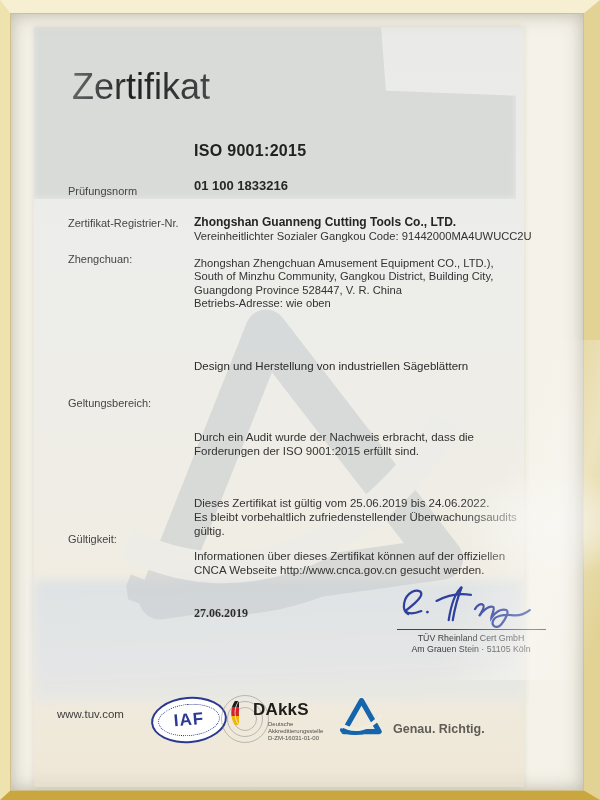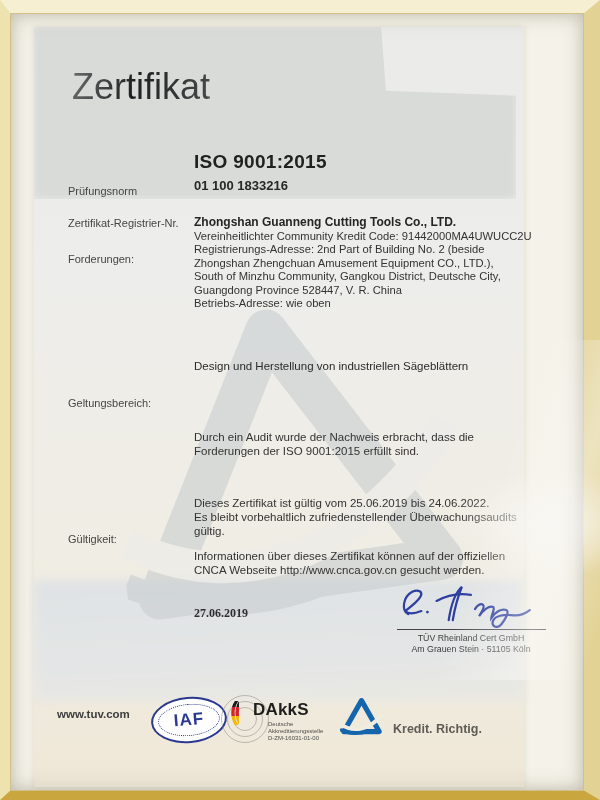--- a/index.html
+++ b/index.html
@@ -63,31 +63,31 @@
   
   .title{
     position:absolute;left:72px;top:66px;
     font-size:36px;font-weight:500;letter-spacing:0;
     color:#343436;
     background:linear-gradient(105deg,#6d6d6f 0%,#1f1f21 45%,#4a4a4c 100%);
     -webkit-background-clip:text;background-clip:text;-webkit-text-fill-color:transparent;
   }
   .lbl{position:absolute;left:68px;font-size:11px;color:#454545;white-space:nowrap;margin-top:36px;}
   .val{position:absolute;left:194px;color:#2a2a2a;white-space:nowrap;}
-  .norm-val{top:142px;font-size:19px;font-weight:700;letter-spacing:.3px;color:#212121;margin-top:9px;}
+  .norm-val{top:142px;font-size:16px;font-weight:700;letter-spacing:.3px;color:#212121;}
   .reg-val{top:178px;font-size:13px;font-weight:700;color:#272727;}
   .co-name{top:215px;font-size:12px;font-weight:700;color:#252525;}
   .body-line{font-size:11.2px;color:#333;}
   .scope-val{top:360px;font-size:11.5px;}
   .p-line{position:absolute;left:194px;font-size:11.5px;color:#333;white-space:nowrap;}
   .date{position:absolute;left:194px;top:606px;font-size:12px;font-weight:600;color:#2e2e2e;font-family:Liberation Serif, serif;}
   .sig-line{position:absolute;left:397px;top:629px;width:149px;height:1px;background:#44444a;}
   .issuer{position:absolute;left:390px;width:162px;text-align:center;font-size:8.8px;color:#3c3c3c;white-space:nowrap;}
   
-  .site{position:absolute;left:57px;top:708px;font-size:11.5px;font-weight:700;color:#3d3d3d;}
+  .site{position:absolute;left:57px;top:708px;font-size:11.5px;font-weight:400;color:#3d3d3d;}
   .iaf{position:absolute;left:151px;top:697px;width:76px;height:46px;transform:rotate(-5deg);}
   .iaf-outer{position:absolute;inset:0;border-radius:50%;background:#fff;border:2px solid #2b3990;box-sizing:border-box;}
   .iaf-inner{position:absolute;left:7px;top:7px;right:7px;bottom:7px;border-radius:50%;
     border:1.6px dotted #2b3990;background:#fff;display:flex;align-items:center;justify-content:center;box-sizing:border-box;}
   .iaf-inner span{font-size:17px;font-weight:800;color:#2b3990;letter-spacing:1px;}
   .dakks{position:absolute;left:230px;top:699px;width:120px;height:44px;}
   .dakks .ring{position:absolute;border:1px solid rgba(140,140,140,.55);border-radius:50%;}
   .dakks-paren{
     position:absolute;left:0;top:-2px;font-size:25px;font-weight:800;letter-spacing:-4px;
     background:linear-gradient(180deg,#1b1b1b 0%,#1b1b1b 34%,#d2232a 34%,#d2232a 64%,#f2b705 64%);
@@ -118,26 +118,25 @@
 <div class="content">
 
   <div class="title">Zertifikat</div>
 
   <div class="lbl" style="top:149px">Prüfungsnorm</div>
   <div class="val norm-val">ISO 9001:2015</div>
 
   <div class="lbl" style="top:181px">Zertifikat-Registrier-Nr.</div>
   <div class="val reg-val">01 100 1833216</div>
 
-  <div class="lbl" style="top:217px">Forderungen:</div>
+  <div class="lbl" style="top:217px">Zhengchuan:</div>
   <div class="val co-name">Zhongshan Guanneng Cutting Tools Co., LTD.</div>
-  <div class="val body-line" style="top:229.5px">Vereinheitlichter Community Kredit Code: 91442000MA4UWUCC2U</div>
-  <div class="val body-line" style="top:243px">Registrierungs-Adresse: 2nd Part of Building No. 2 (beside</div>
+  <div class="val body-line" style="top:229.5px">Vereinheitlichter Sozialer Gangkou Code: 91442000MA4UWUCC2U</div>
   <div class="val body-line" style="top:256.5px">Zhongshan Zhengchuan Amusement Equipment CO., LTD.),</div>
-  <div class="val body-line" style="top:270px">South of Minzhu Community, Gangkou District, Deutsche City,</div>
+  <div class="val body-line" style="top:270px">South of Minzhu Community, Gangkou District, Building City,</div>
   <div class="val body-line" style="top:283.5px">Guangdong Province 528447, V. R. China</div>
   <div class="val body-line" style="top:297px">Betriebs-Adresse: wie oben</div>
 
   <div class="lbl" style="top:360.5px">Geltungsbereich:</div>
   <div class="val scope-val">Design und Herstellung von industriellen Sägeblättern</div>
 
   <div class="p-line" style="top:430.5px">Durch ein Audit wurde der Nachweis erbracht, dass die</div>
   <div class="p-line" style="top:444.5px">Forderungen der ISO 9001:2015 erfüllt sind.</div>
 
   <div class="lbl" style="top:497px">Gültigkeit:</div>
@@ -183,18 +182,18 @@
       <div>Akkreditierungsstelle</div>
       <div>D-ZM-16031-01-00</div>
     </div>
   </div>
 
   <svg class="tuvlogo" viewBox="0 0 100 92">
     <path d="M50 9 L91 81 L9 81 Z" fill="none" stroke="#1565ad" stroke-width="12" stroke-linejoin="round"></path>
     <path d="M2 64 C30 84 68 78 98 42" fill="none" stroke="#f0ece0" stroke-width="9"></path>
     <path d="M0 76 C20 88 46 88 66 80" fill="none" stroke="#1565ad" stroke-width="7"></path>
   </svg>
-  <div class="tagline">Kredit. Richtig.</div>
+  <div class="tagline">Genau. Richtig.</div>
 </div>
 
 <div class="wash2"></div>
 <div class="wash1"></div>
 <div class="vignette"></div>
 
 </body></html>

